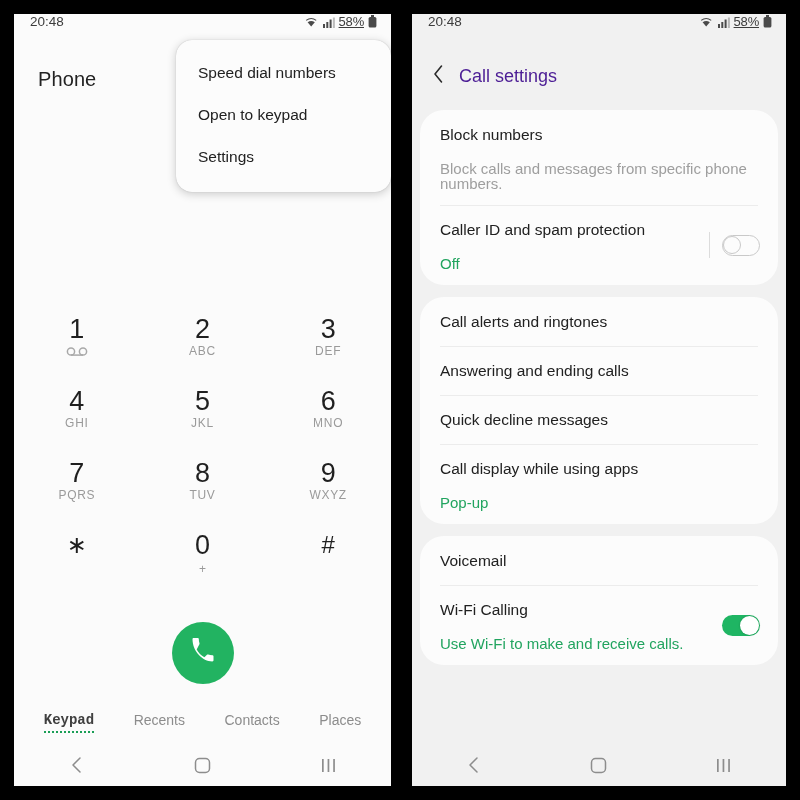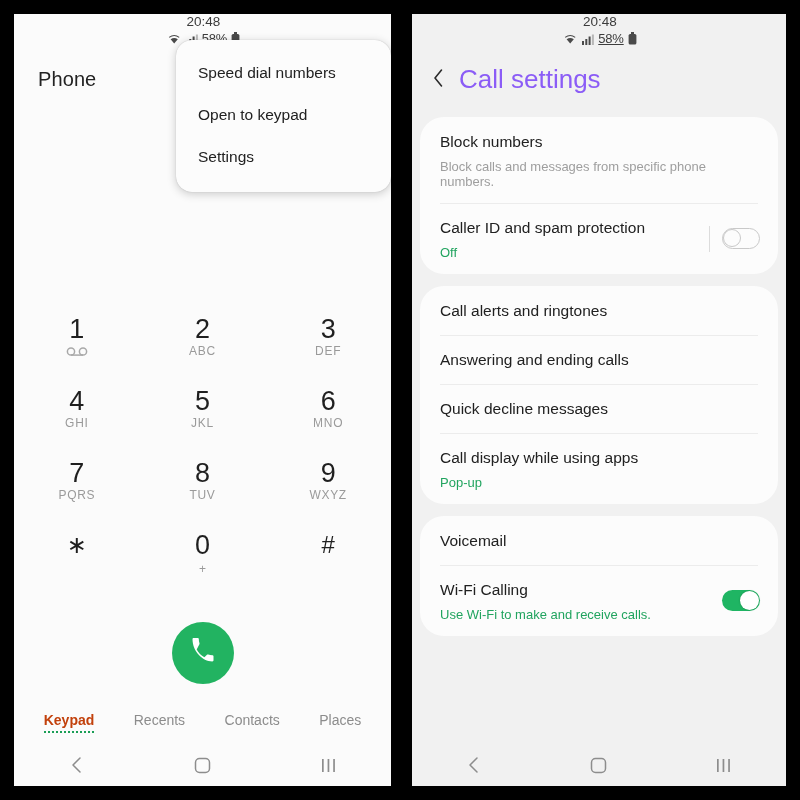--- a/index.html
+++ b/index.html
@@ -26,26 +26,25 @@
     height: 772px;
     overflow: hidden;
   }
   .panel-left  { left: 14px;  width: 377px; background: #fbfbfb; }
   .panel-right { left: 412px; width: 374px; background: #f1f1f1; }
 
   
   .statusbar {
     height: 32px;
     display: flex;
-    align-items: center;
+    align-items: flex-start;
     justify-content: space-between;
     padding: 0 14px 0 16px;
     font-size: 13.5px;
     color: #3c3c3c;
-    flex-direction: column;
   }
   .status-right {
     display: flex;
     align-items: center;
     gap: 4px;
     font-size: 13px;
     color: #3c3c3c;
     text-decoration: underline;
   }
   .ic { display: inline-block; line-height: 0; }
@@ -149,22 +148,23 @@
     align-items: flex-start;
     padding: 0 10px;
   }
   .tab {
     font-size: 14px;
     color: #8c8c8c;
     text-align: center;
     padding-bottom: 4px;
   }
   .tab.active {
-    color: #c2410c;
+    color: #404040;
     font-weight: 600;
+    font-family: Liberation Mono, monospace;
   }
   .tab.active .tab-underline {
     display: block;
     margin-top: 3px;
     height: 2px;
     border-bottom: 2px dotted #1a9e56;
   }
   .tab-underline { display: none; }
 
   
@@ -184,22 +184,22 @@
   .nav-ico { color: #8d8d8d; line-height: 0; }
 
   
   .settings-header {
     display: flex;
     align-items: center;
     gap: 14px;
     padding: 18px 0 22px 20px;
   }
   .settings-title {
-    font-size: 26px;
-    color: #8b5cf6;
+    font-size: 18px;
+    color: #4c1d95;
   }
 
   
   .card {
     background: #fcfcfc;
     border-radius: 24px;
     margin: 0 8px 12px 8px;
     overflow: hidden;
   }
   .row {
@@ -217,24 +217,24 @@
     height: 1px;
     background: #ececec;
   }
   .row-text { flex: 1 1 auto; min-width: 0; }
   .row-title {
     font-size: 15.5px;
     color: #212121;
     line-height: 21px;
   }
   .row-sub {
-    font-size: 13px;
+    font-size: 15px;
     color: #9e9e9e;
     line-height: 15px;
-    margin-top: 7px;
+    margin-top: 16px;
   }
   .row-sub.green { color: #21a45f; }
 
   
   .toggle-wrap {
     display: flex;
     align-items: center;
     gap: 12px;
     flex: 0 0 auto;
   }

